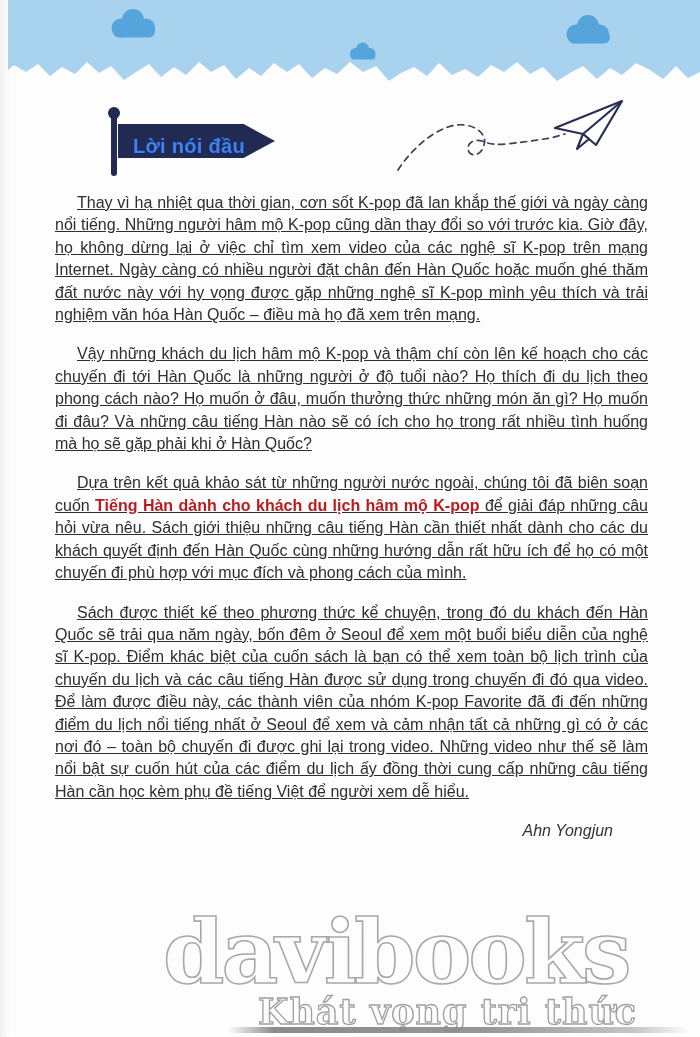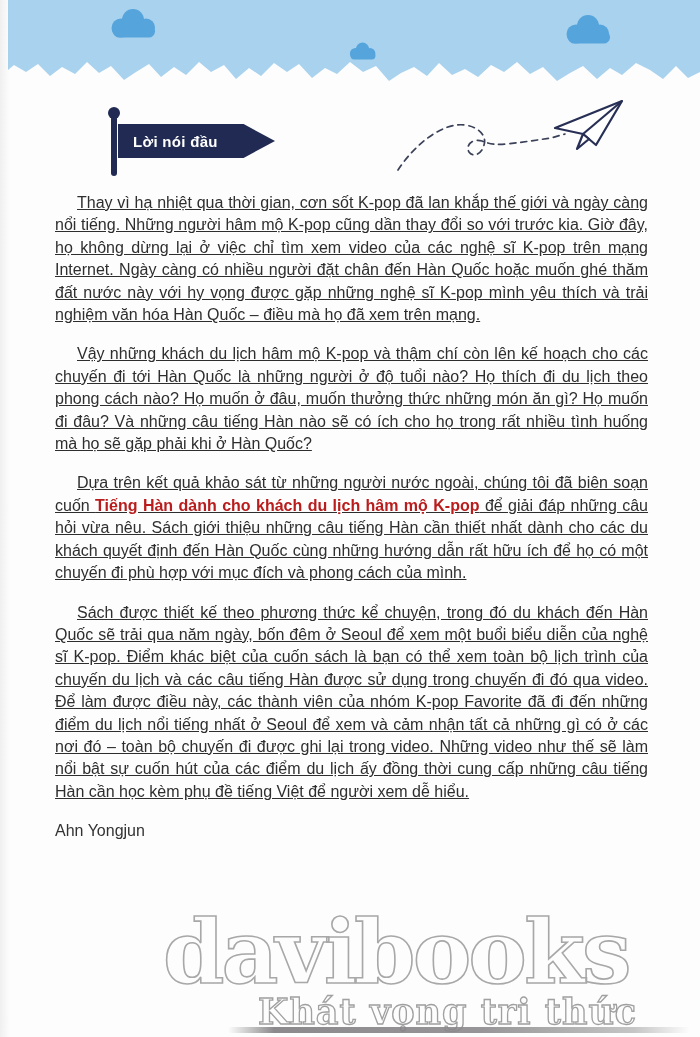--- a/index.html
+++ b/index.html
@@ -12,33 +12,33 @@
   
   .band-svg { position:absolute; left:0; top:0; z-index:0; }
 
   
   .pole-knob { position:absolute; left:108px; top:107px; width:12px; height:12px;
     border-radius:50%; background:#202a52; z-index:3; }
   .pole { position:absolute; left:111px; top:116px; width:6px; height:60px;
     background:#202a52; border-radius:3px; z-index:3; }
   .banner { position:absolute; left:118px; top:124px; width:157px; height:34px;
     background:#202a52; clip-path:polygon(0 0, 80% 0, 100% 50%, 80% 100%, 0 100%);
-    display:flex; align-items:center; padding-left:15px; box-sizing:border-box;
-    color:#ffffff; font-weight:bold; font-size:15px; letter-spacing:0.3px; z-index:3; }
+    display:flex; align-items:flex-end; padding-left:15px; box-sizing:border-box;
+    color:#3b82f6; font-weight:bold; font-size:20px; letter-spacing:0.3px; z-index:3; }
 
   
   .doodle-svg { position:absolute; left:385px; top:88px; z-index:2; }
 
   
   .content { position:absolute; left:55px; top:192px; width:593px;
     font-size:16px; line-height:22.4px; color:#2e2e2e;
     text-align:justify; z-index:2; }
   .content p { margin:0 0 17px 0; text-indent:22px;text-decoration:underline; }
   .content b { font-weight:bold; color:#b91c1c; }
-  .signature { padding-right:35px; font-size:16px; color:#333333; }
+  .signature { text-align:right; padding-right:35px; font-size:16px; color:#333333;font-style:italic; }
 
   
   .wm-brand { position:absolute; left:147px; top:908px; z-index:1;
     font-family:"DejaVu Serif", serif; font-weight:bold; font-size:88px; line-height:1;
     color:transparent; -webkit-text-stroke:1.6px #a8a8a8; letter-spacing:-3px;
     white-space:nowrap;margin-left:16px; }
   .wm-slogan { position:absolute; left:258px; top:994px; z-index:1;
     font-family:"DejaVu Serif", serif; font-weight:bold; font-size:35px; line-height:1;
     color:transparent; -webkit-text-stroke:1.3px #a0a0a0; letter-spacing:1px;
     white-space:nowrap; }

